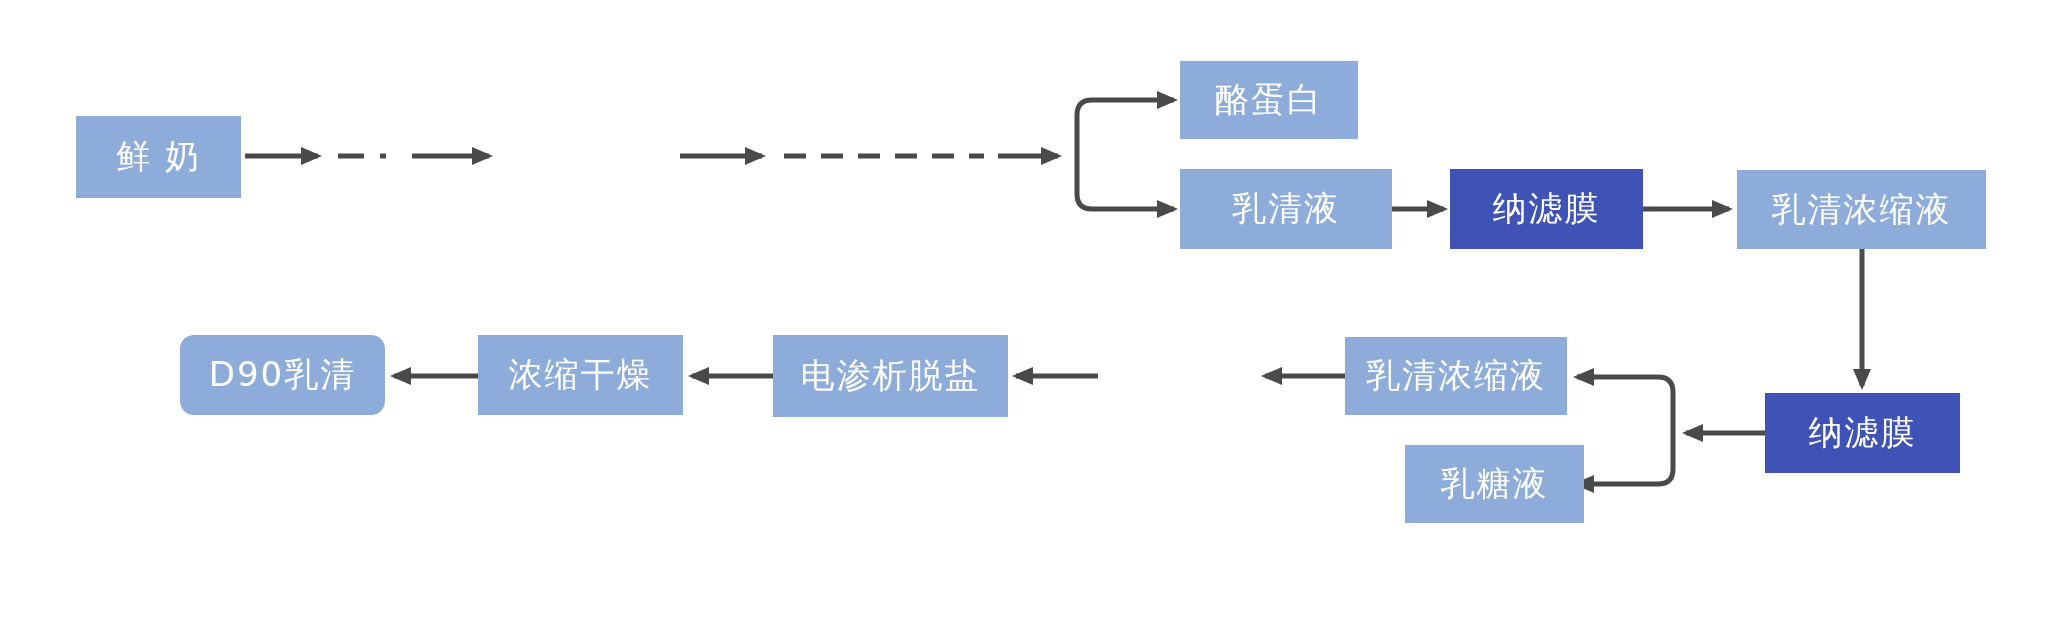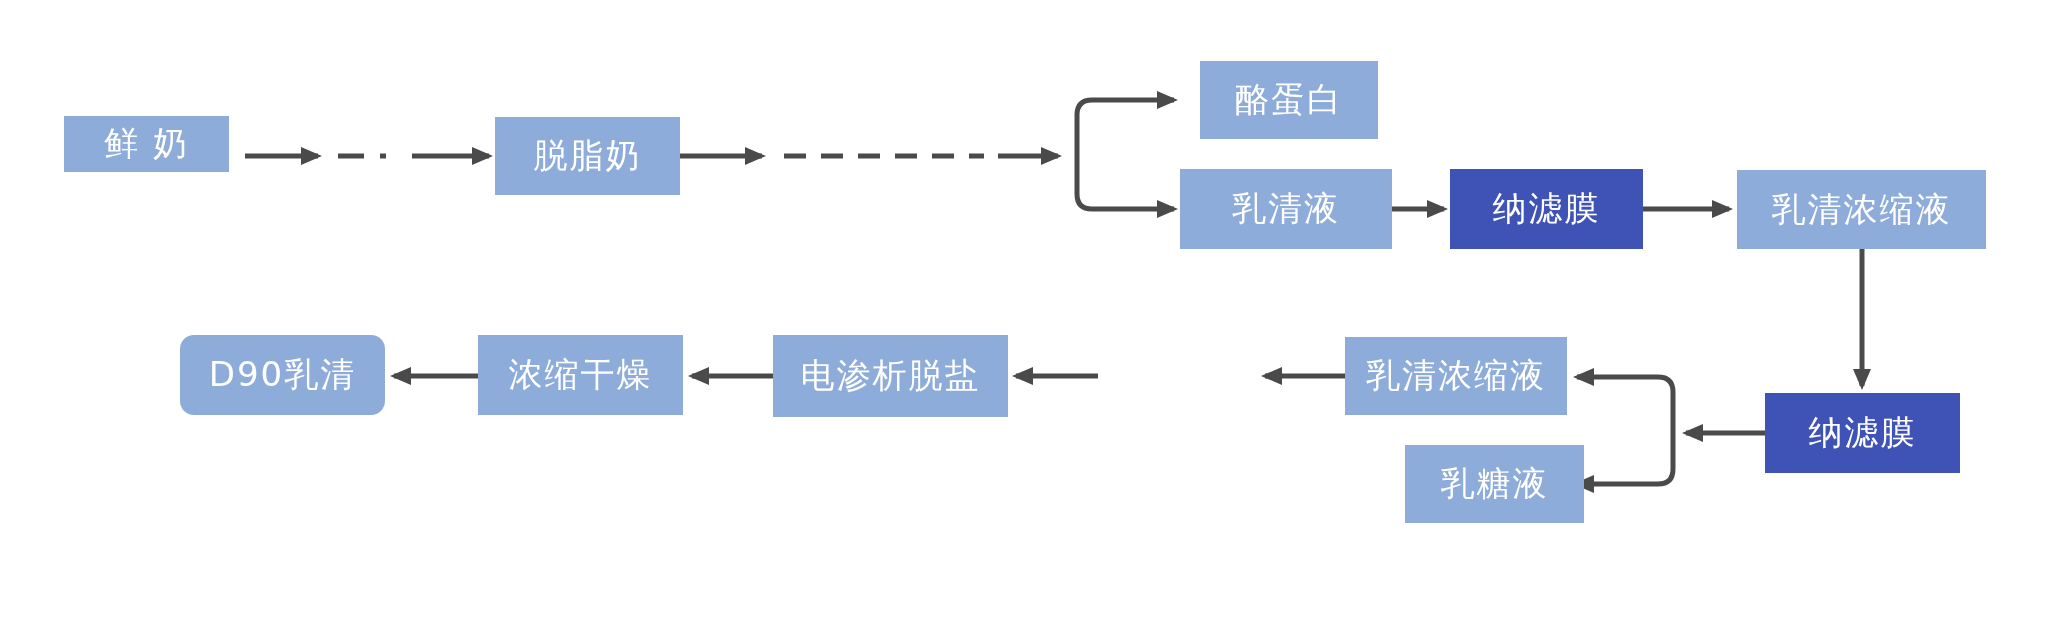--- a/index.html
+++ b/index.html
@@ -19,23 +19,23 @@
     position:absolute;
     display:flex;align-items:center;justify-content:center;
     color:var(--node-text,#ffffff);
     font-size:34px;letter-spacing:2px;
     white-space:nowrap;
     box-sizing:border-box;
   }
   .node.light{background:var(--node-light,#8DACD9);}
   .node.dark{background:var(--node-dark,#3F52B5);}
   
-  .pos-fresh-milk          {left:64px;  top:116px; width:165px; height:56px;}
+  .pos-fresh-milk          {left:76px;  top:116px; width:165px; height:82px;}
   .pos-skim-milk           {left:495px; top:117px; width:185px; height:78px;}
-  .pos-casein              {left:1180px;top:61px;  width:178px; height:78px;margin-left:20px;}
+  .pos-casein              {left:1180px;top:61px;  width:178px; height:78px;}
   .pos-whey-liquid         {left:1180px;top:169px; width:212px; height:80px;}
   .pos-nf1                 {left:1450px;top:169px; width:193px; height:80px;}
   .pos-whey-conc-1         {left:1737px;top:170px; width:249px; height:79px;}
   .pos-nf2                 {left:1765px;top:393px; width:195px; height:80px;}
   .pos-whey-conc-2         {left:1345px;top:337px; width:222px; height:78px;}
   .pos-lactose             {left:1388px;top:445px; width:179px; height:78px;margin-left:17px;}
   .pos-standardization     {left:1098px;top:335px; width:159px; height:82px;}
   .pos-electrodialysis     {left:773px; top:335px; width:235px; height:82px;}
   .pos-conc-drying         {left:478px; top:335px; width:205px; height:80px;}
   .pos-d90                 {left:180px; top:335px; width:205px; height:80px;border-radius:14px;}
@@ -72,21 +72,20 @@
 
     <path class="edge" d="M1577,377 H1658 Q1673,377 1673,392 V469 Q1673,484 1658,484 H1577" marker-start="url(#arrowhead)" marker-end="url(#arrowhead)"></path>
 
     <path class="edge" d="M1345,376 H1265" marker-end="url(#arrowhead)"></path>
     <path class="edge" d="M1098,376 H1016" marker-end="url(#arrowhead)"></path>
     <path class="edge" d="M773,376 H692" marker-end="url(#arrowhead)"></path>
     <path class="edge" d="M478,376 H394" marker-end="url(#arrowhead)"></path>
   </svg>
 
   <div class="node pos-fresh-milk light">鲜 奶</div>
-  <div class="node pos-skim-milk light">脱脂奶</div>
   <div class="node pos-casein light">酪蛋白</div>
   <div class="node pos-whey-liquid light">乳清液</div>
   <div class="node pos-nf1 dark">纳滤膜</div>
   <div class="node pos-whey-conc-1 light">乳清浓缩液</div>
   <div class="node pos-nf2 dark">纳滤膜</div>
   <div class="node pos-whey-conc-2 light">乳清浓缩液</div>
   <div class="node pos-lactose light">乳糖液</div>
   <div class="node pos-conc-drying light">浓缩干燥</div>
   <div class="node pos-electrodialysis light">电渗析脱盐</div>
   <div class="node pos-d90 light">D90乳清</div>

